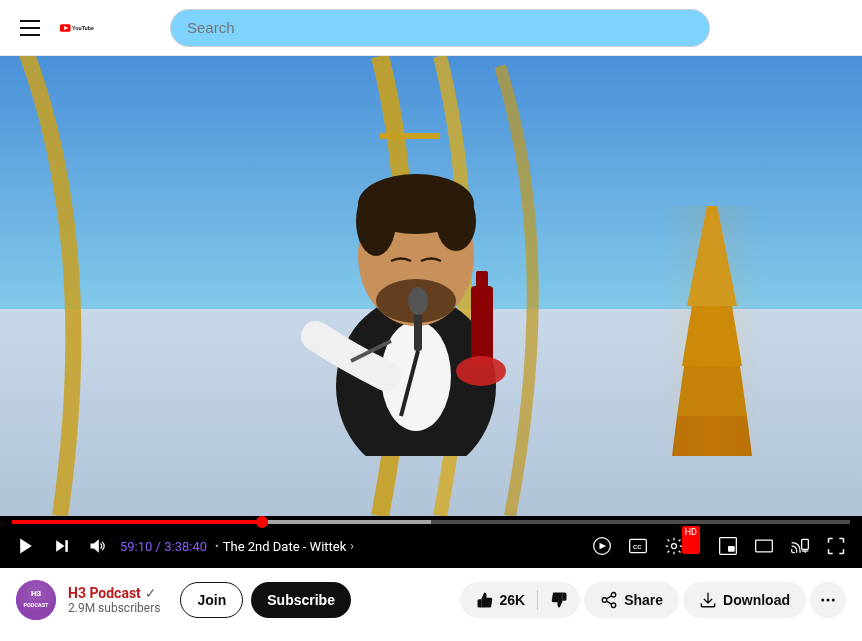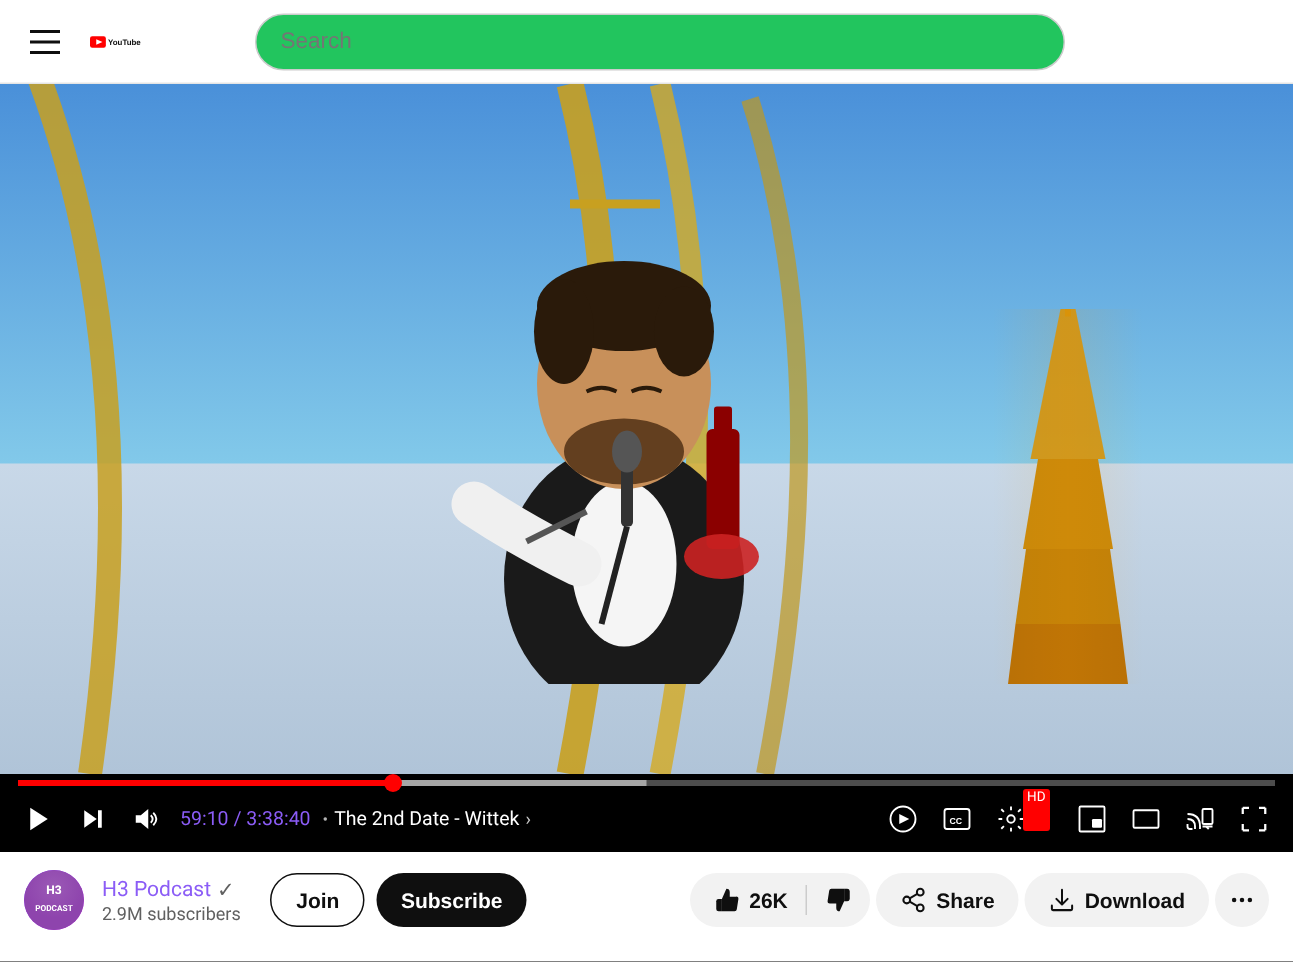--- a/index.html
+++ b/index.html
@@ -56,21 +56,21 @@
     }
     .search-input {
       width: 100%;
       height: 38px;
       border: 1px solid #ccc;
       border-radius: 20px;
       padding: 0 16px;
       font-size: 15px;
       color: #0f0f0f;
       outline: none;
-      background: #22c55e;
+      background: #7dd3fc;
     }
     .header-right {
       margin-left: auto;
       display: flex;
       align-items: center;
       gap: 8px;
     }
 
     
     .main-content {
@@ -221,22 +221,22 @@
       display: flex;
       flex-direction: column;
     }
     .channel-name-row {
       display: flex;
       align-items: center;
       gap: 4px;
     }
     .channel-name {
       font-size: 14px;
-      font-weight: 400;
-      color: #8b5cf6;
+      font-weight: 700;
+      color: #b91c1c;
     }
     .verified-badge {
       color: #606060;
       font-size: 14px;
     }
     .subscriber-count {
       font-size: 12px;
       color: #606060;
     }
     .channel-buttons {

